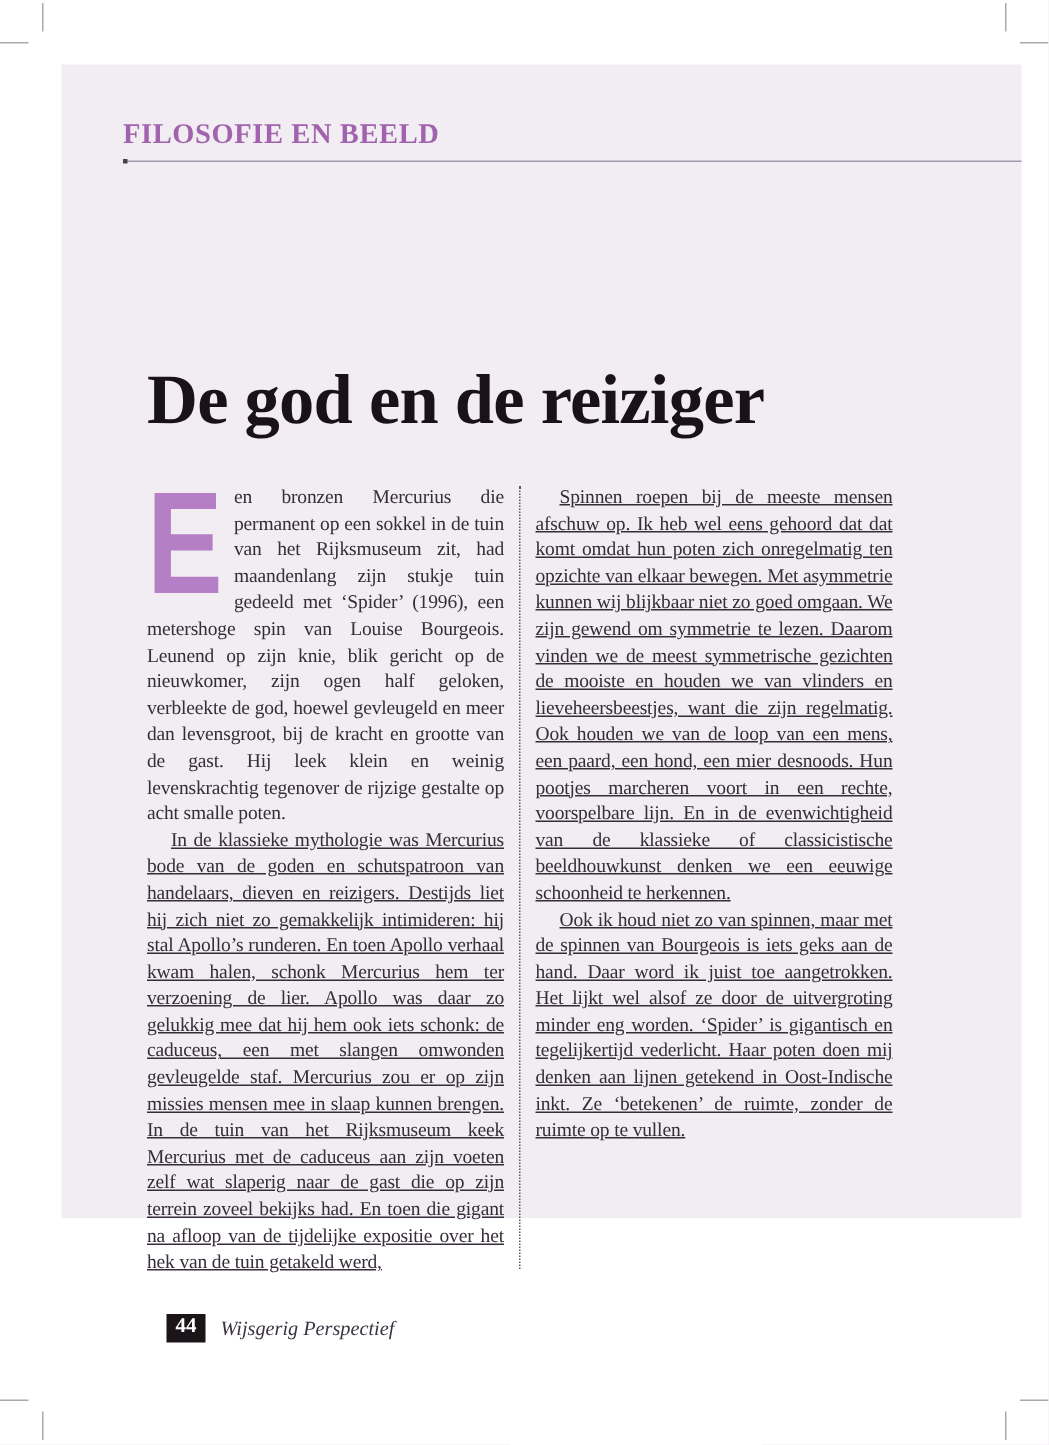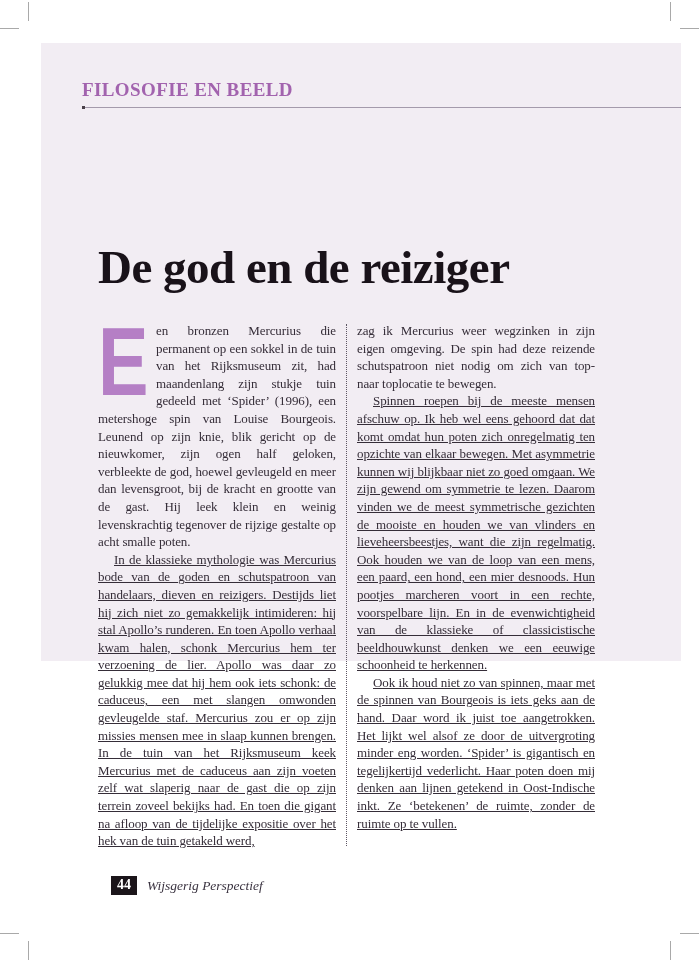--- a/index.html
+++ b/index.html
@@ -21,21 +21,21 @@
   }
   .sheet{position:absolute;inset:0;}
 
   
   .crop{position:absolute;background:var(--crop);}
   .crop.v{width:1px;height:19px;}
   .crop.h{height:1px;width:19px;}
 
   
   .page{
-    position:absolute;left:41px;top:43px;width:640px;height:618px;
+    position:absolute;left:41px;top:43px;width:640px;height:769px;
     background:var(--page-bg);
   }
 
   .kicker{
     position:absolute;left:41px;top:36px;
     font-family:"Liberation Serif", serif;
     font-weight:bold;font-size:19px;letter-spacing:.4px;
     color:var(--accent);
   }
   .kicker-rule{
@@ -123,21 +123,20 @@
 
     <div class="body-columns">
       <div class="col">
           <p class="para"><span class="dropcap">
               <span>E</span>
             </span>en bronzen Mercurius die permanent op een sokkel in de tuin van het Rijksmuseum zit, had maandenlang zijn stukje tuin gedeeld met ‘Spider’ (1996), een metershoge spin van Louise Bourgeois. Leunend op zijn knie, blik gericht op de nieuwkomer, zijn ogen half geloken, verbleekte de god, hoewel gevleugeld en meer dan levensgroot, bij de kracht en grootte van de gast. Hij leek klein en weinig levenskrachtig tegenover de rijzige gestalte op acht smalle poten.</p>
           <p class="para indent">In de klassieke mythologie was Mercurius bode van de goden en schutspatroon van handelaars, dieven en reizigers. Destijds liet hij zich niet zo gemakkelijk intimideren: hij stal Apollo’s runderen. En toen Apollo verhaal kwam halen, schonk Mercurius hem ter verzoening de lier. Apollo was daar zo gelukkig mee dat hij hem ook iets schonk: de caduceus, een met slangen omwonden gevleugelde staf. Mercurius zou er op zijn missies mensen mee in slaap kunnen brengen. In de tuin van het Rijksmuseum keek Mercurius met de caduceus aan zijn voeten zelf wat slaperig naar de gast die op zijn terrein zoveel bekijks had. En toen die gigant na afloop van de tijdelijke expositie over het hek van de tuin getakeld werd,</p>
         </div>
       <div class="col-divider"></div>
       <div class="col">
-          <p class="para">zag ik Mercurius weer wegzinken in zijn eigen omgeving. De spin had deze reizende schutspatroon niet nodig om zich van top- naar toplocatie te bewegen.</p>
           <p class="para indent">Spinnen roepen bij de meeste mensen afschuw op. Ik heb wel eens gehoord dat dat komt omdat hun poten zich onregelmatig ten opzichte van elkaar bewegen. Met asymmetrie kunnen wij blijkbaar niet zo goed omgaan. We zijn gewend om symmetrie te lezen. Daarom vinden we de meest symmetrische gezichten de mooiste en houden we van vlinders en lieveheersbeestjes, want die zijn regelmatig. Ook houden we van de loop van een mens, een paard, een hond, een mier desnoods. Hun pootjes marcheren voort in een rechte, voorspelbare lijn. En in de evenwichtigheid van de klassieke of classicistische beeldhouwkunst denken we een eeuwige schoonheid te herkennen.</p>
           <p class="para indent">Ook ik houd niet zo van spinnen, maar met de spinnen van Bourgeois is iets geks aan de hand. Daar word ik juist toe aangetrokken. Het lijkt wel alsof ze door de uitvergroting minder eng worden. ‘Spider’ is gigantisch en tegelijkertijd vederlicht. Haar poten doen mij denken aan lijnen getekend in Oost-Indische inkt. Ze ‘betekenen’ de ruimte, zonder de ruimte op te vullen.</p>
         </div>
     </div>
 
     <div class="footer">
       <span class="page-badge">44</span>
       <span class="journal">Wijsgerig Perspectief</span>
     </div>
 

